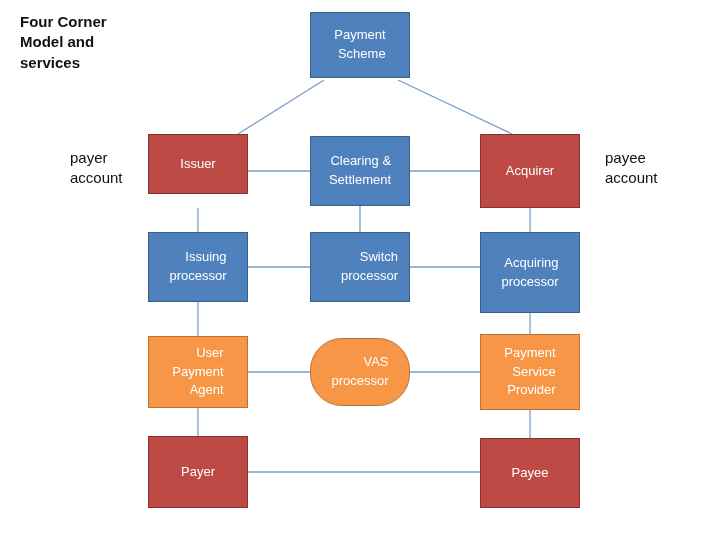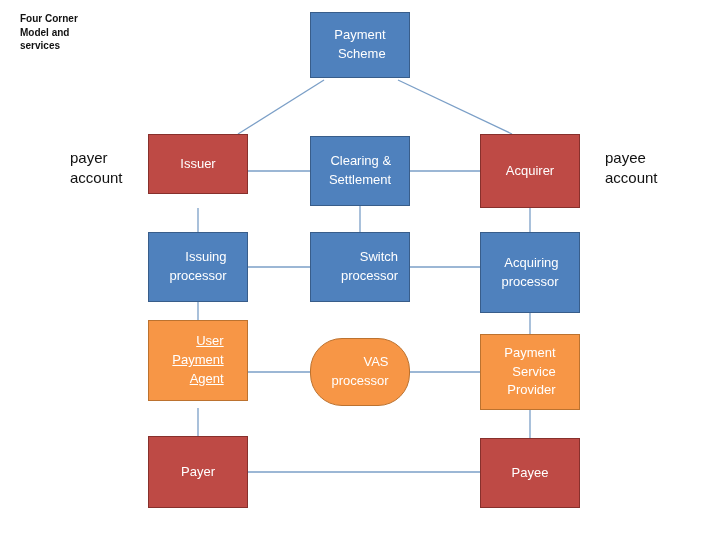--- a/index.html
+++ b/index.html
@@ -35,31 +35,31 @@
   .node.red    { background: #BE4A45; border: 1.5px solid #87302C; }
   .node.orange { background: #F79646; border: 1.5px solid #BC722F; }
 
   #n-scheme    { left: 310px; top:  12px; height: 66px; }
   #n-issuer    { left: 148px; top: 134px; height: 60px; }
   #n-clearing  { left: 310px; top: 136px; height: 70px; }
   #n-acquirer  { left: 480px; top: 134px; height: 74px; }
   #n-issuing   { left: 148px; top: 232px; height: 70px; }
   #n-switch    { left: 310px; top: 232px; height: 70px; padding-left: 19px; }
   #n-acquiring { left: 480px; top: 232px; height: 81px; }
-  #n-upa       { left: 148px; top: 320px; height: 81px; text-decoration: underline; }
+  #n-upa       { left: 148px; top: 336px; height: 72px; }
   #n-vas       { left: 310px; top: 338px; height: 68px; border-radius: 32px; }
   #n-psp       { left: 480px; top: 334px; height: 76px; }
   #n-payer     { left: 148px; top: 436px; height: 72px; }
   #n-payee     { left: 480px; top: 438px; height: 70px; }
 
   #slide-title {
     position: absolute;
     left: 20px; top: 12px;
     width: 120px;
-    font-size: 10px;
+    font-size: 15px;
     font-weight: bold;
     color: #111111;
     line-height: 1.35;
     white-space: pre-line;
     z-index: 2;
   }
   .side-label {
     position: absolute;
     width: 80px;
     font-size: 15px;

